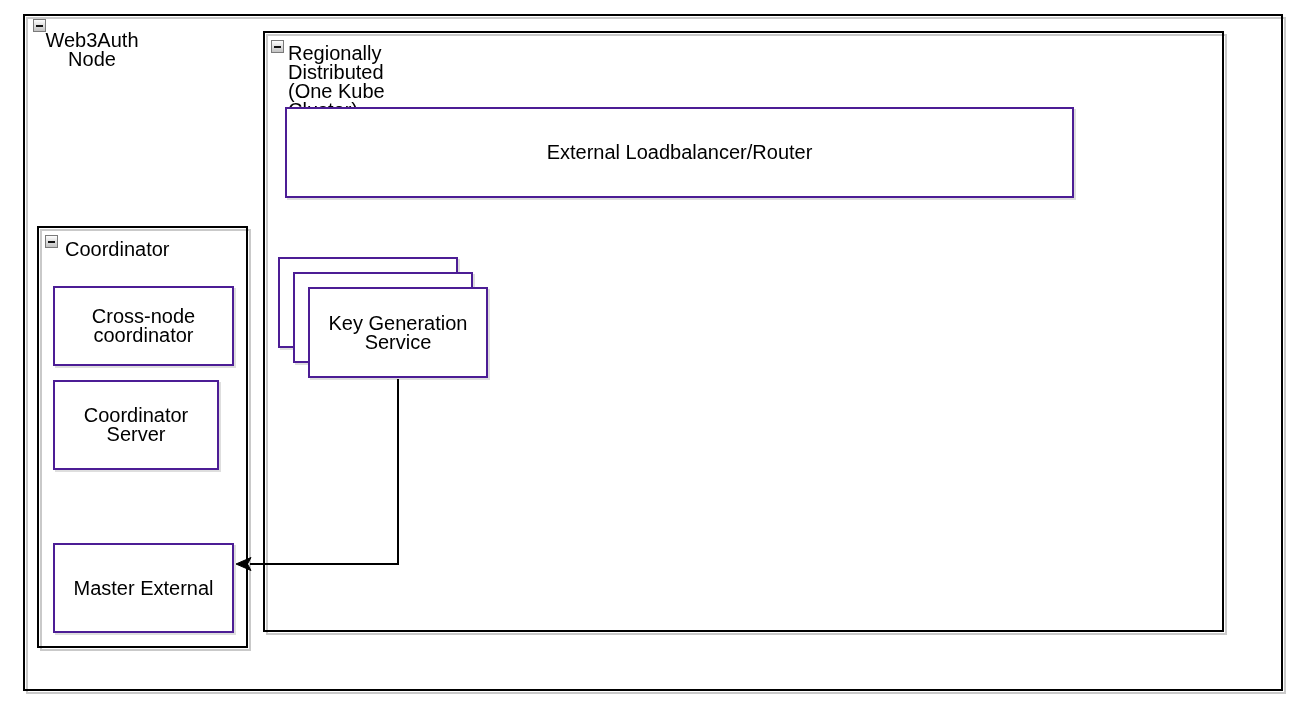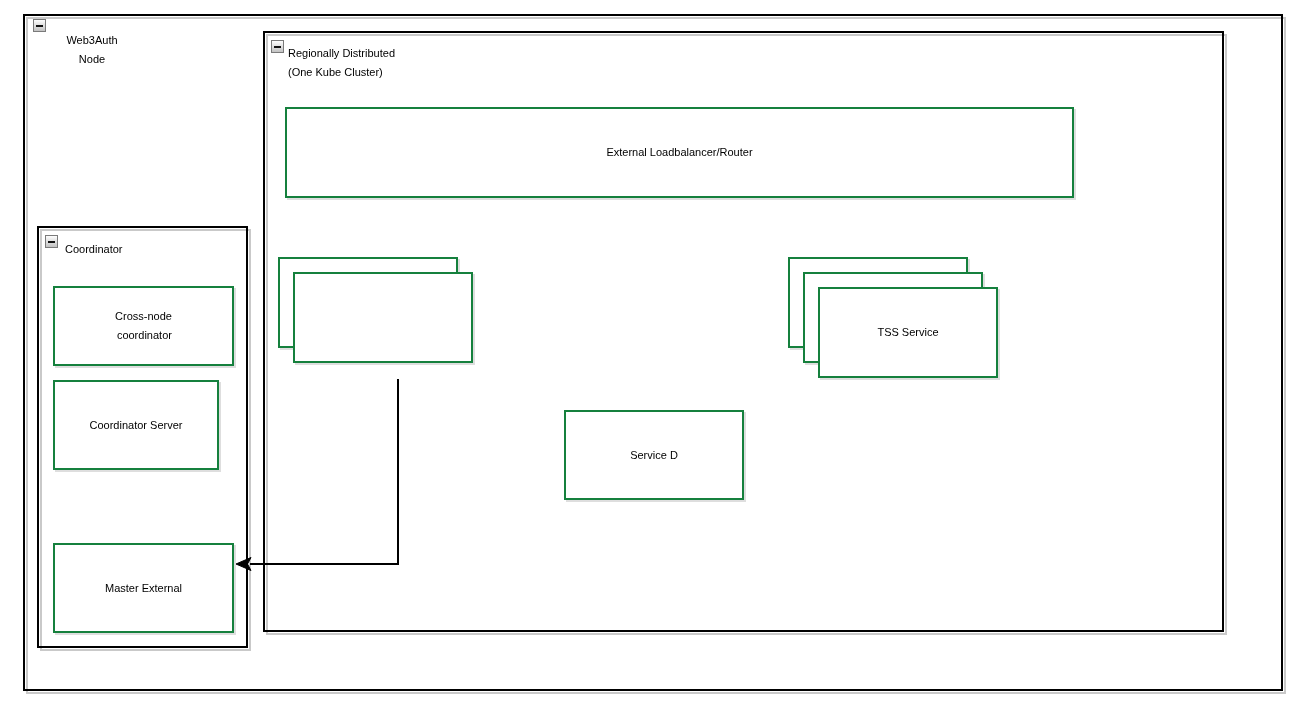--- a/index.html
+++ b/index.html
@@ -1,31 +1,31 @@
 <!DOCTYPE html>
 <html><head>
 <meta charset="utf-8">
 <style>
   html,body { margin:0; padding:0; background:#ffffff; }
   .canvas {
     position:relative; width:1302px; height:708px; background:#ffffff;
-    font-family:"Liberation Sans", sans-serif; font-size:11px; color:#000;
+    font-family:"Liberation Sans", sans-serif; font-size:20px; color:#000;
     overflow:hidden;
   }
   .canvas * { box-sizing:border-box; }
   .frame {
     position:absolute; border:2px solid #000; background:transparent;
   }
   .frame-shadow {
     position:absolute; border:2px solid #c9c9c9; background:transparent;
   }
   .box {
-    position:absolute; border:2px solid #15803d; background:#ffffff;
+    position:absolute; border:2px solid #4c1d95; background:#ffffff;
     display:flex; align-items:center; justify-content:center;
-    text-align:right; line-height:19px; white-space:pre-line;
+    text-align:center; line-height:19px; white-space:pre-line;
     box-shadow:2px 2px 0 rgba(0,0,0,0.13);
   }
   .stack { position:absolute; width:210px; height:121px; }
   .stack .box { width:180px; height:91px; }
   .ctr-label { position:absolute; line-height:19px; white-space:pre-line; }
   .collapse {
     position:absolute; width:13px; height:13px;
     border:1px solid #7a7a7a;
     background:linear-gradient(180deg,#fdfdfd 0%,#c2c2c2 100%);
     display:flex; align-items:center; justify-content:center;
@@ -53,30 +53,26 @@
       <span class="bar"></span>
     </div>
   <div class="ctr-label" style="left:288px;top:44px;width:150px;">Regionally Distributed
 (One Kube Cluster)</div>
 
   <div class="box" style="left:285px;top:107px;width:789px;height:91px">External Loadbalancer/Router</div>
 
   <div class="stack" style="left:278px;top:257px">
     <div class="box" style="left:0;top:0"></div>
     <div class="box" style="left:15px;top:15px"></div>
+    <div class="box" style="left:30px;top:30px">Key Generation
+Service</div>
   </div>
 
 
-  <div class="stack" style="left:788px;top:257px">
-    <div class="box" style="left:0;top:0"></div>
-    <div class="box" style="left:15px;top:15px"></div>
-    <div class="box" style="left:30px;top:30px">TSS Service</div>
-  </div>
 
-  <div class="box" style="left:564px;top:410px;width:180px;height:90px">Service D</div>
 
   <div class="frame-shadow" style="left:40px;top:229px;width:211px;height:422px"></div>
   <div class="frame" style="left:37px;top:226px;width:211px;height:422px"></div>
   <div class="collapse" style="left:45px;top:235px">
       <span class="bar"></span>
     </div>
   <div class="ctr-label" style="left:65px;top:240px">Coordinator</div>
 
   <div class="box" style="left:53px;top:286px;width:181px;height:80px">Cross-node
 coordinator</div>

